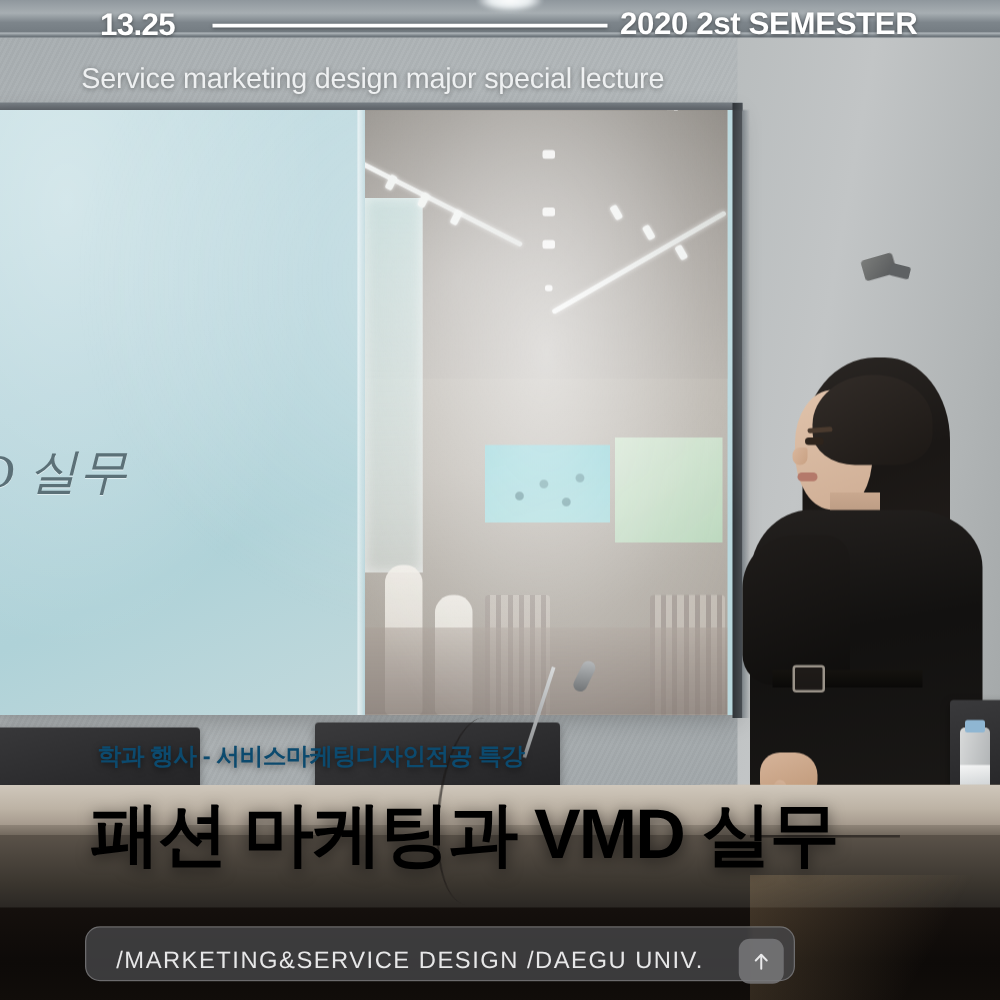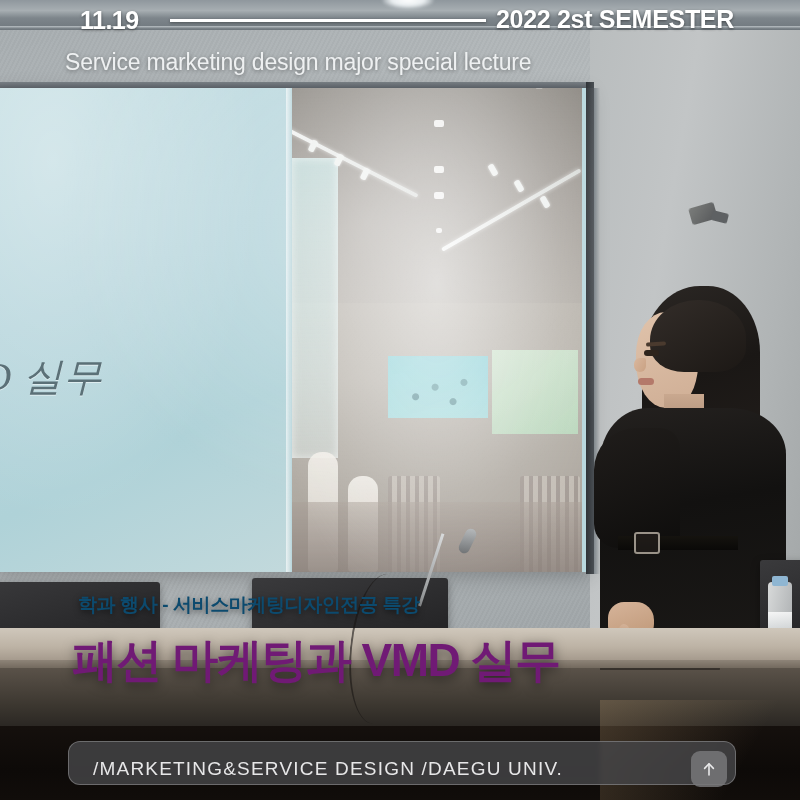--- a/index.html
+++ b/index.html
@@ -310,28 +310,28 @@
   .hdr-lecture{
     position:absolute; left:65px; top:49px; font-size:23px; font-weight:500; color:#eef0f1;
     letter-spacing:-0.2px; text-shadow:0 1px 4px rgba(0,0,0,.40);
   }
 
   .ov-kicker{
     position:absolute; left:78px; top:592px; font-size:19px; font-weight:700; color:#0c4a6e;
     letter-spacing:-0.4px; text-shadow:0 2px 6px rgba(0,0,0,.55);
   }
   .ov-title{
-    position:absolute; left:72px; top:630px; font-size:46px; font-weight:800; color:#701a75;
+    position:absolute; left:72px; top:630px; font-size:56px; font-weight:800; color:#000000;
     letter-spacing:-1.5px; text-shadow:0 3px 12px rgba(0,0,0,.55);
     white-space:nowrap;
   }
 
   
   .pill{
-    position:absolute; left:68px; top:741px; width:668px; height:44px;
+    position:absolute; left:68px; top:741px; width:568px; height:44px;
     background:rgba(70,70,72,.82);
     border:1px solid rgba(150,150,152,.55);
     border-radius:12px;
     display:flex; align-items:center; padding:12px 8px 0 24px;
     backdrop-filter:blur(2px);
   }
   .pill-text{
     flex:1; font-size:19px; color:#e7e7e8; letter-spacing:1.2px; white-space:nowrap;
     font-family:"Liberation Sans", sans-serif;
   }
@@ -438,23 +438,23 @@
     <div class="desk-top"></div>
     <div class="desk-edge"></div>
     <div class="desk-front"></div>
     <div class="cable c1"></div>
     <div class="cable c2"></div>
     <div class="floor"></div>
     <div class="floor-glow"></div>
   </div>
 
   <div class="hdr">
-    <div class="hdr-date">11.19</div>
+    <div class="hdr-date">13.25</div>
     <div class="hdr-rule"></div>
-    <div class="hdr-sem">2022 2st SEMESTER</div>
+    <div class="hdr-sem">2020 2st SEMESTER</div>
   </div>
   <div class="hdr-lecture">Service marketing design major special lecture</div>
 
   <div class="ov-kicker">학과 행사 - 서비스마케팅디자인전공 특강</div>
   <div class="ov-title">패션 마케팅과 VMD 실무</div>
 
   <div class="pill">
     <div class="pill-text">/MARKETING&amp;SERVICE  DESIGN  /DAEGU UNIV.</div>
     <div class="pill-btn">
       <svg width="20" height="20" viewBox="0 0 20 20">

